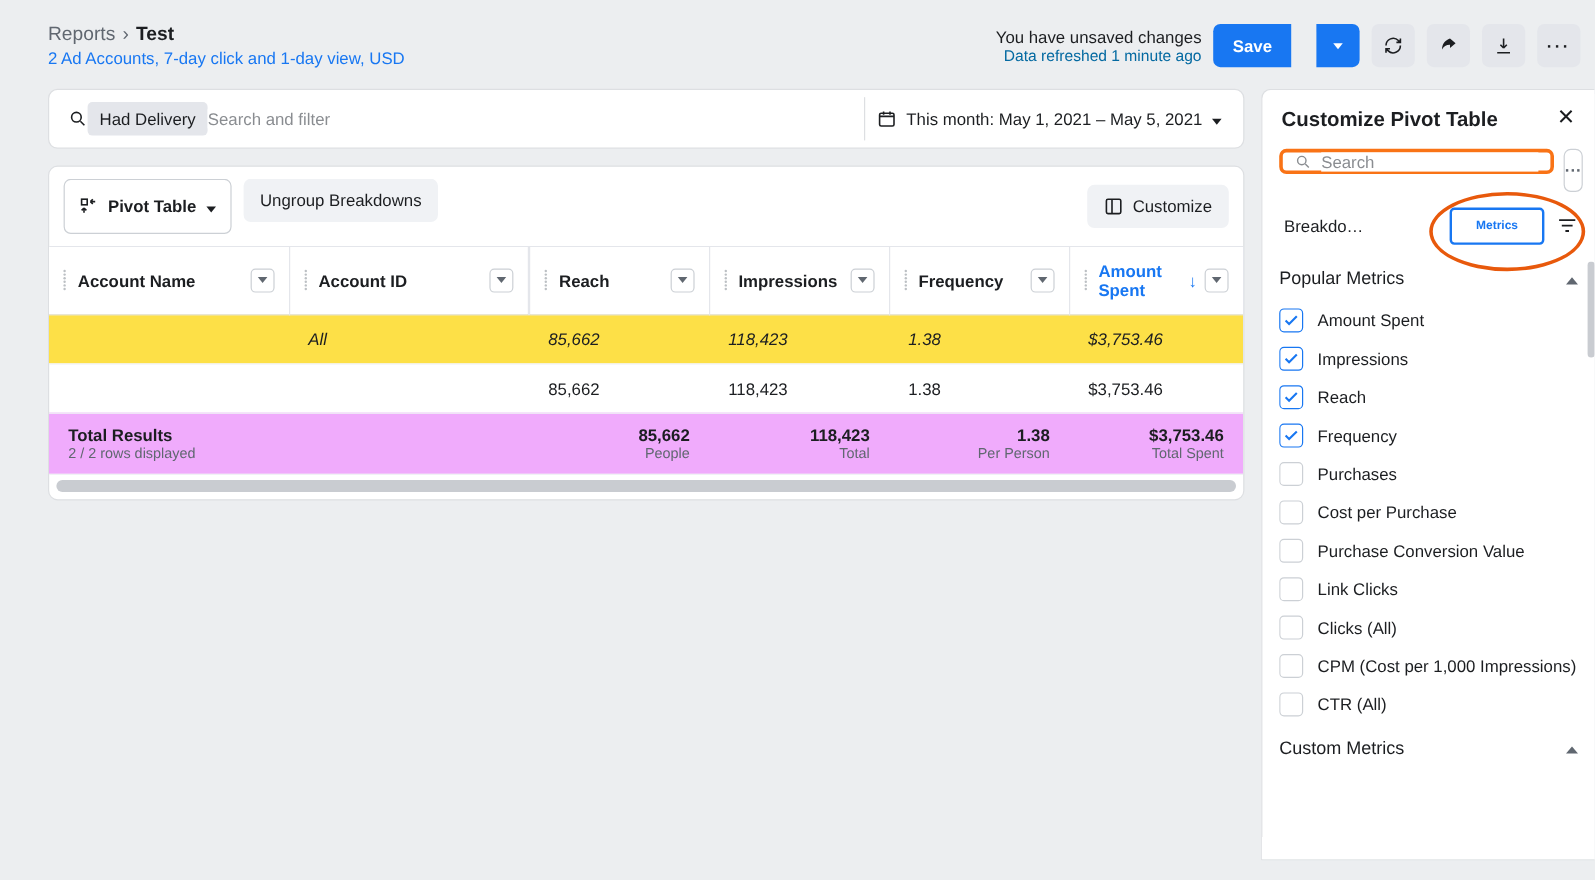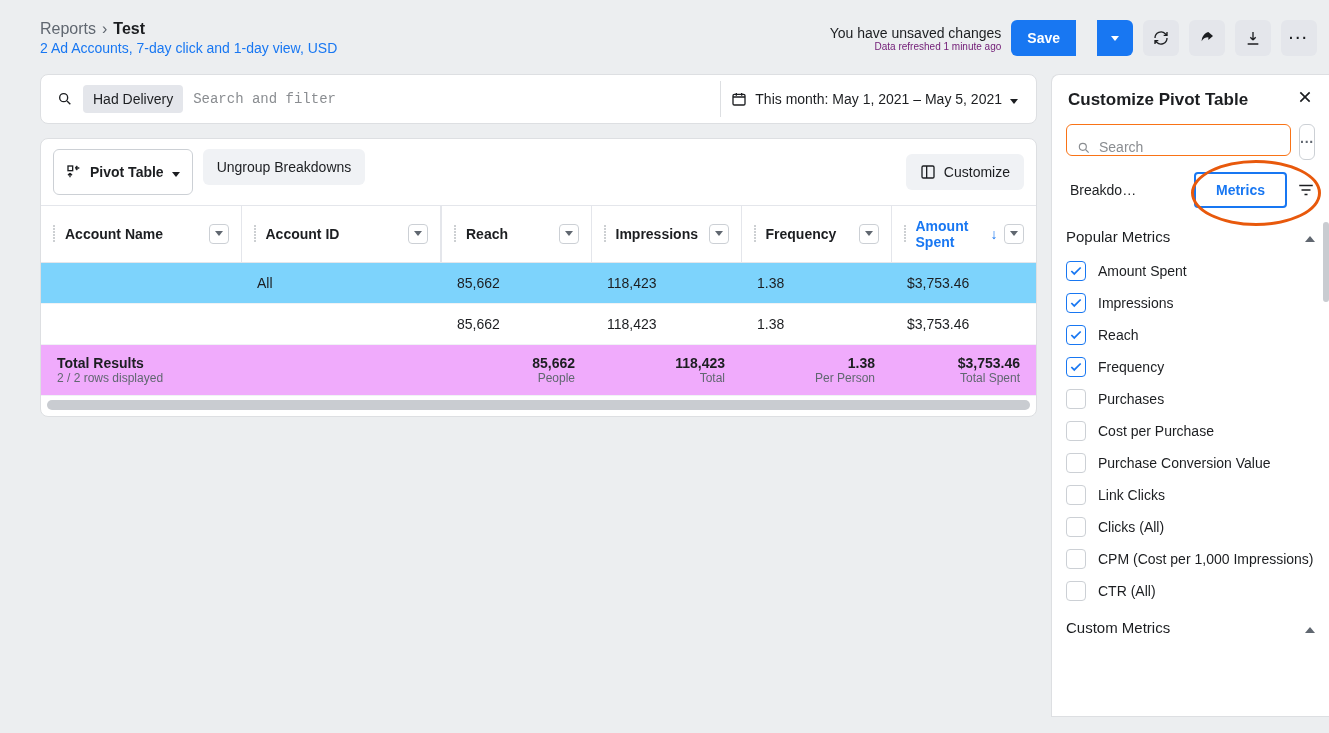--- a/index.html
+++ b/index.html
@@ -33,21 +33,21 @@
     font-size: 16px;
     margin-bottom: 2px;
   }
   .breadcrumbs .root { color: #606770; }
   .breadcrumbs .chev { color: #606770; }
   .breadcrumbs .current { font-weight: 700; }
   .subtitle { color: #1877F2; font-size: 14px; }
   .header-right { text-align: right; display: flex; align-items: center; gap: 10px; }
   .header-status { text-align: right; font-size: 14px; }
   .header-status .unsaved { color: #1c1e21; }
-  .header-status .refreshed { color: #701a75; font-size: 10px; }
+  .header-status .refreshed { color: #0369a1; font-size: 13px; }
   .btn-group { display: inline-flex; gap: 20px; }
   .btn {
     height: 36px;
     display: inline-flex;
     align-items: center;
     justify-content: center;
     border-radius: 6px;
     border: none;
     cursor: pointer;
     font-weight: 600;
@@ -67,31 +67,31 @@
   .main { display: flex; gap: 14px; height: calc(100% - 70px); }
   .left-col { flex: 1; display: flex; flex-direction: column; gap: 14px; min-width: 0; }
   .right-col { width: 278px; flex-shrink: 0; }
 
   .card {
     background: #fff;
     border: 1px solid #dddfe2;
     border-radius: 8px;
   }
   .searchbar { display: flex; align-items: center; padding: 6px 8px; }
-  .search-left { flex: 1; display: flex; align-items: center; gap: 10px; padding-left: 8px; }
+  .search-left { flex: 1; display: flex; align-items: center; padding-left: 8px; }
   .search-icon { width: 16px; height: 16px; color: #1c1e21; }
   .chip {
     background: #e4e6eb;
     padding: 6px 10px;
     border-radius: 4px;
     font-size: 14px;
     color: #1c1e21;
   }
   .search-input {
-    border: none; outline: none; font-size: 14px; flex: 1; color: #1c1e21; font-family: Liberation Mono, monospace;
+    border: none; outline: none; font-size: 14px; flex: 1; color: #1c1e21;
   }
   .search-input::placeholder { color: #8a8d91; }
   .date-btn {
     display: flex; align-items: center; gap: 8px;
     padding: 0 10px; height: 36px;
     border-left: 1px solid #dddfe2;
     cursor: pointer;
   }
 
   .tablecard { padding: 0; }
@@ -138,58 +138,58 @@
   .th-inner .lbl { flex: 1; }
   .th-inner .sorted { color: #1877F2; }
   .th-inner .caret {
     width: 20px; height: 20px; border: 1px solid #ccd0d5; border-radius:4px;
     display:flex; align-items:center; justify-content:center; color:#606770;
     font-size:10px;
   }
   .sort-arrow { color:#1877F2; font-weight:700; }
 
   table.grid td { padding: 12px 16px; border-bottom: 1px solid #f0f2f5; }
-  tr.allrow td { background: #7dd3fc; }
+  tr.allrow td { background: #fde047; font-style: italic; }
   tr.total td { background:#f0abfc; font-weight:700; border-top: 1px solid #e4e6eb; padding-top:10px; padding-bottom:10px; }
   tr.total td .sub { font-weight:400; color:#606770; font-size:12px; display:block; }
   tr.total td.right, td.right, th.right .th-inner { text-align: right; }
   td.right { text-align: right; }
   tr.total td.right .val { display:block; }
   .hscroll {
     height: 10px; background: #c9ccd1; margin: 4px 6px 6px 6px; border-radius: 6px;
   }
 
   
   .panel { height: 100%; border-radius: 8px 0 0 0; border-right:none; display:flex; flex-direction:column; overflow:hidden; }
   .panel-head {
     display:flex; align-items:center; justify-content:space-between;
     padding: 14px 16px;
   }
   .panel-title { font-size: 17px; font-weight: 700; }
   .close-x { cursor:pointer; font-size:18px; color:#1c1e21; }
   .panel-search-row { display:flex; gap:8px; padding: 0 14px 12px 14px; }
   .panel-search {
-    flex:1; display:flex; align-items:flex-end; gap:8px;
-    border:1px solid #f97316; border-radius:6px; height:32px; padding:0 10px;
+    flex:1; display:flex; align-items:center; gap:8px;
+    border:3px solid #f97316; border-radius:6px; height:21px; padding:0 10px;
   }
   .panel-search input { border:none; outline:none; flex:1; font-size:14px; }
   .panel-search input::placeholder { color:#8a8d91; }
   .panel-more {
     width:36px; height:36px; border:1px solid #ccd0d5; border-radius:6px;
     display:flex; align-items:center; justify-content:center; cursor:pointer;
     font-weight:700; color:#606770;
   }
   .tabs-row {
     display:flex; align-items:center; gap:10px; padding: 0 14px 14px 14px;
     position: relative;
   }
   .tab-plain { flex:1; font-size:14px; color:#1c1e21; white-space:nowrap; overflow:hidden; text-overflow:ellipsis; padding:8px 4px; }
   .tab-active {
     border:2px solid #1877F2; color:#1877F2; font-weight:700;
-    padding: 8px 20px; border-radius:4px; font-size:14px; cursor:pointer;
+    padding: 8px 20px; border-radius:4px; font-size:10px; cursor:pointer;
   }
   .sort-ico { width:18px; height:18px; color:#1c1e21; }
   .metrics-highlight {
     position:absolute;
     border: 3px solid #e8590c;
     border-radius: 50%;
     width: 130px; height: 66px;
     right: 8px; top: -12px;
     pointer-events:none;
   }

